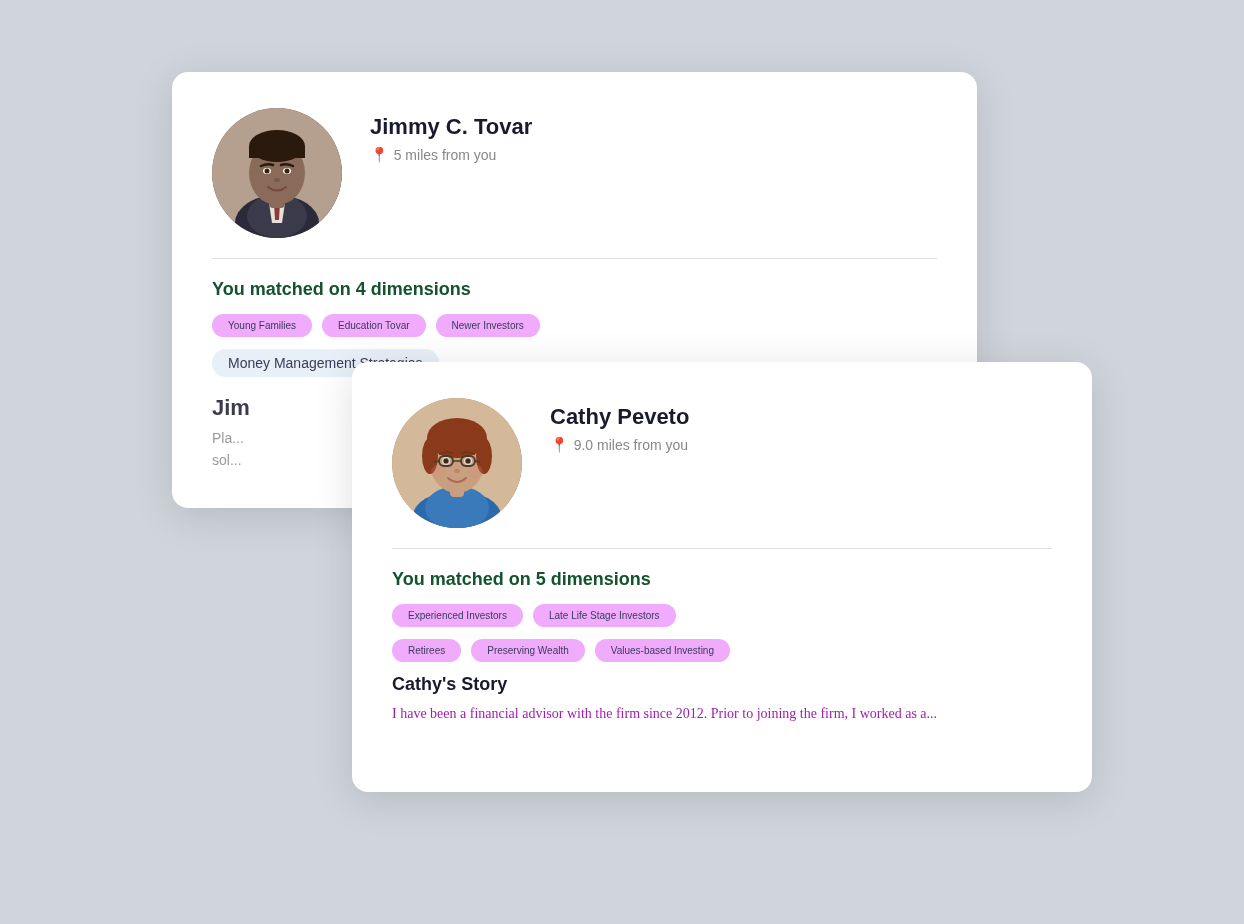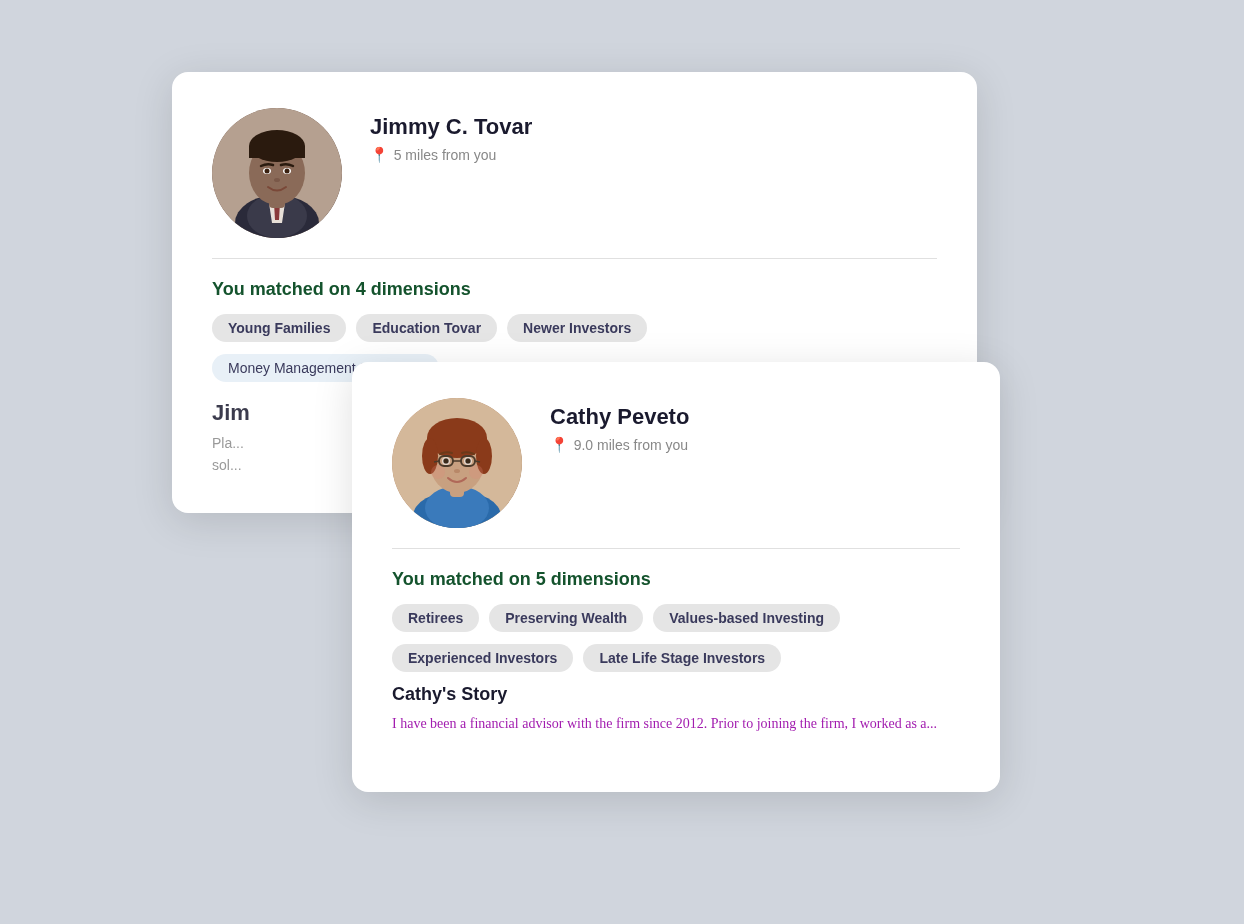--- a/index.html
+++ b/index.html
@@ -35,21 +35,21 @@
       top: 0;
       left: 0;
       width: 805px;
       min-height: 430px;
       z-index: 1;
     }
 
     .card-2 {
       top: 290px;
       left: 180px;
-      width: 648px;
+      width: 740px;
       min-height: 430px;
       z-index: 2;
     }
 
     .card-header {
       display: flex;
       align-items: flex-start;
       gap: 28px;
     }
 
@@ -123,26 +123,26 @@
     }
 
     .tags {
       display: flex;
       flex-wrap: wrap;
       gap: 10px;
       margin-bottom: 12px;
     }
 
     .tag {
-      background: #e5e5e5;
+      background: #f0abfc;
       color: #3a3a5c;
       border-radius: 20px;
       padding: 6px 16px;
-      font-size: 14px;
-      font-weight: 700;
+      font-size: 10px;
+      font-weight: 400;
     }
 
     .story-title {
       font-size: 18px;
       font-weight: 700;
       color: #1a1a2e;
       margin-top: 8px;
       margin-bottom: 8px;
     }
 
@@ -302,25 +302,25 @@
           <span>9.0 miles from you</span>
         </div>
       </div>
     </div>
 
     <hr class="divider">
 
     <div class="match-title">You matched on 5 dimensions</div>
 
     <div class="tags">
+      <span class="tag">Experienced Investors</span>
+      <span class="tag">Late Life Stage Investors</span>
+    </div>
+    <div class="tags">
       <span class="tag">Retirees</span>
       <span class="tag">Preserving Wealth</span>
       <span class="tag">Values-based Investing</span>
-    </div>
-    <div class="tags">
-      <span class="tag">Experienced Investors</span>
-      <span class="tag">Late Life Stage Investors</span>
     </div>
 
     <div class="story-title">Cathy's Story</div>
     <div class="story-text">I have been a financial advisor with the firm since 2012. Prior to joining the firm, I worked as a...</div>
   </div>
 </div>
 
 </body></html>

